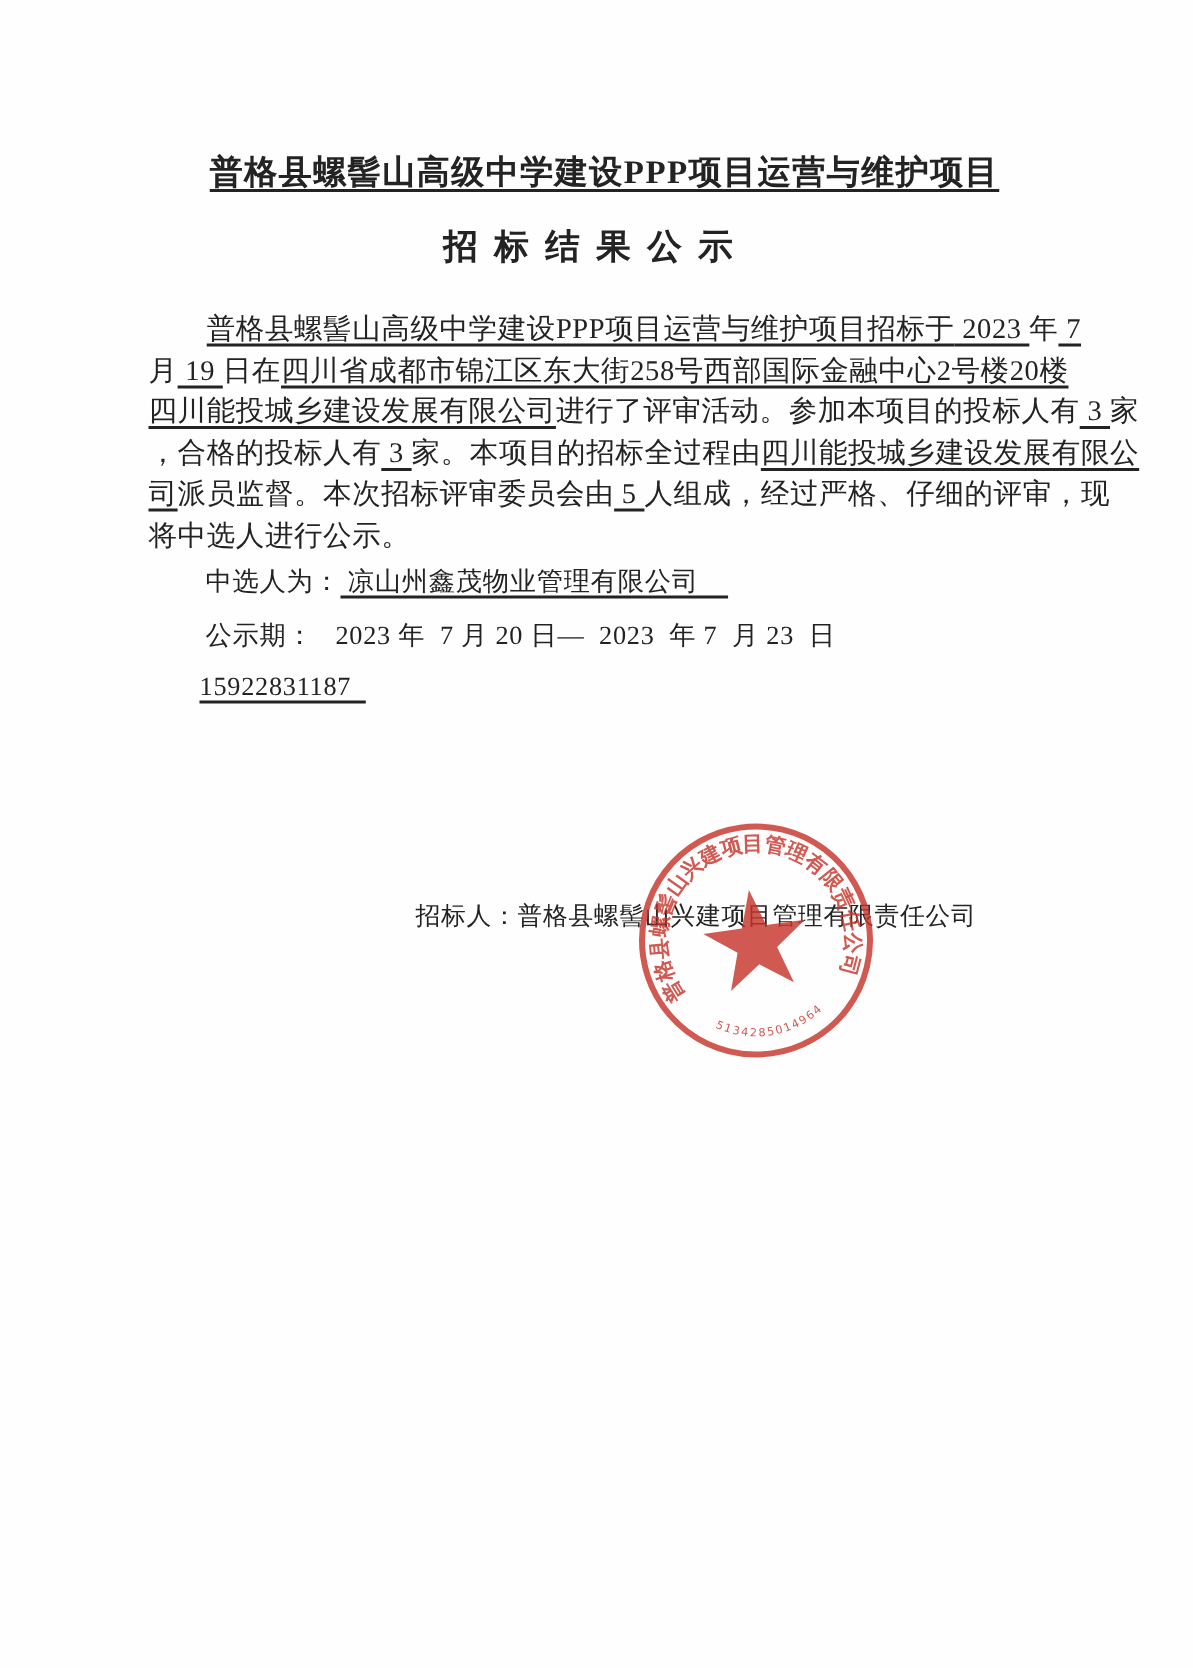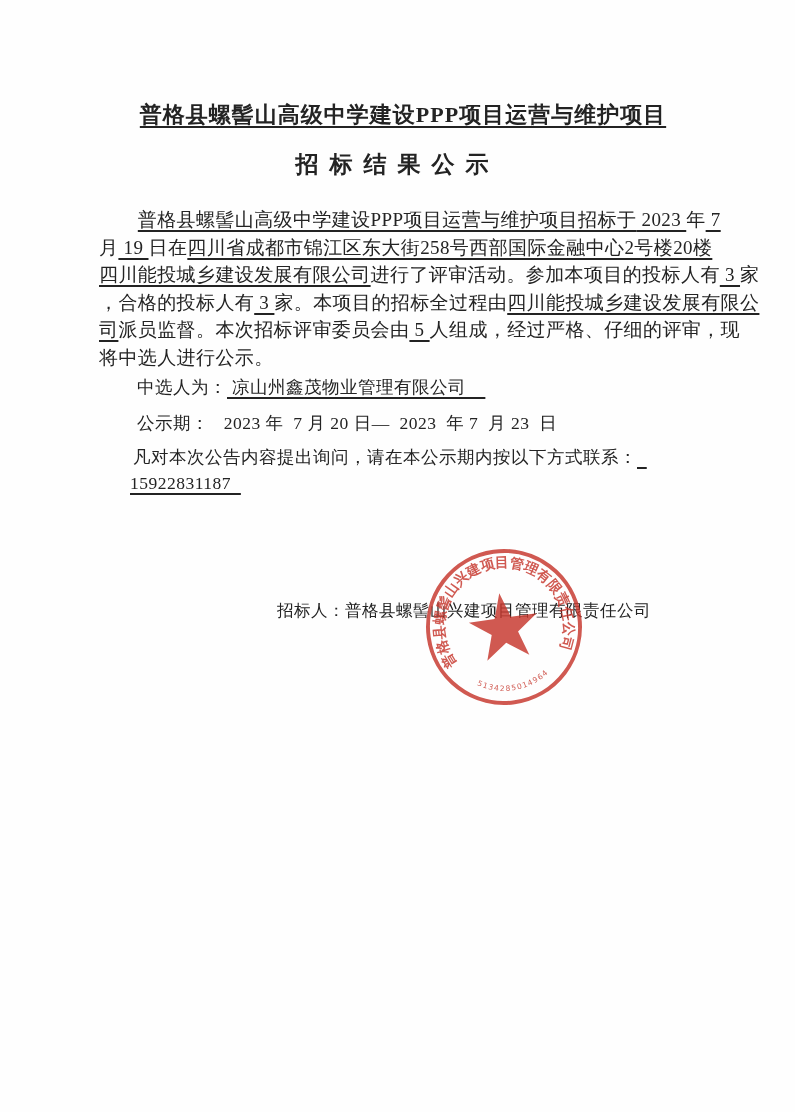--- a/index.html
+++ b/index.html
@@ -94,21 +94,20 @@
 
   <div class="title2">招标结果公示</div>
 
   <div class="para"><div class="tline"><span>　　</span><span class="u">普格县螺髻山高级中学建设PPP项目运营与维护项目招标于</span><span class="u">&nbsp;2023&nbsp;</span><span>年</span><span class="u">&nbsp;7</span></div><div class="tline"><span>月</span><span class="u">&nbsp;19&nbsp;</span><span>日在</span><span class="u">四川省成都市锦江区东大街258号西部国际金融中心2号楼20楼</span></div><div class="tline"><span class="u">四川能投城乡建设发展有限公司</span><span>进行了评审活动。参加本项目的投标人有</span><span class="u">&nbsp;3&nbsp;</span><span>家</span></div><div class="tline"><span>，合格的投标人有</span><span class="u">&nbsp;3&nbsp;</span><span>家。本项目的招标全过程由</span><span class="u">四川能投城乡建设发展有限公</span></div><div class="tline"><span class="u">司</span><span>派员监督。本次招标评审委员会由</span><span class="u">&nbsp;5&nbsp;</span><span>人组成，经过严格、仔细的评审，现</span></div><div class="tline"><span>将中选人进行公示。</span></div></div>
 
   <div class="row row-winner"><span>中选人为：</span><span class="u">&nbsp;凉山州鑫茂物业管理有限公司&nbsp;&nbsp;&nbsp;&nbsp;</span></div>
 
   <div class="row row-period"><span>公示期：</span><span>&nbsp;&nbsp;&nbsp;2023 年&nbsp;&nbsp;7 月 20 日—&nbsp;&nbsp;2023&nbsp;&nbsp;年 7&nbsp;&nbsp;月 23&nbsp;&nbsp;日</span></div>
 
   <div class="contact">
-      <div class="tline"><span>凡对本次公告内容提出询问，请在本公示期内按以下方式联系：</span><span class="u">&nbsp;&nbsp;</span></div>
       <div class="tline"><span class="u">15922831187&nbsp;&nbsp;</span></div>
     </div>
 
   <div class="row row-bidder"><span>招标人：</span><span>普格县螺髻山兴建项目管理有限责任公司</span></div>
 
 
   <div class="seal">
     <svg id="seal-svg" viewBox="0 0 190 190" style="color: rgb(198, 54, 44);">
       <circle class="ring" cx="95" cy="95" r="76"></circle>
       <path id="sealTopArc" d="M 43,125 A 60,60 0 1 1 147,125" fill="none"></path>

